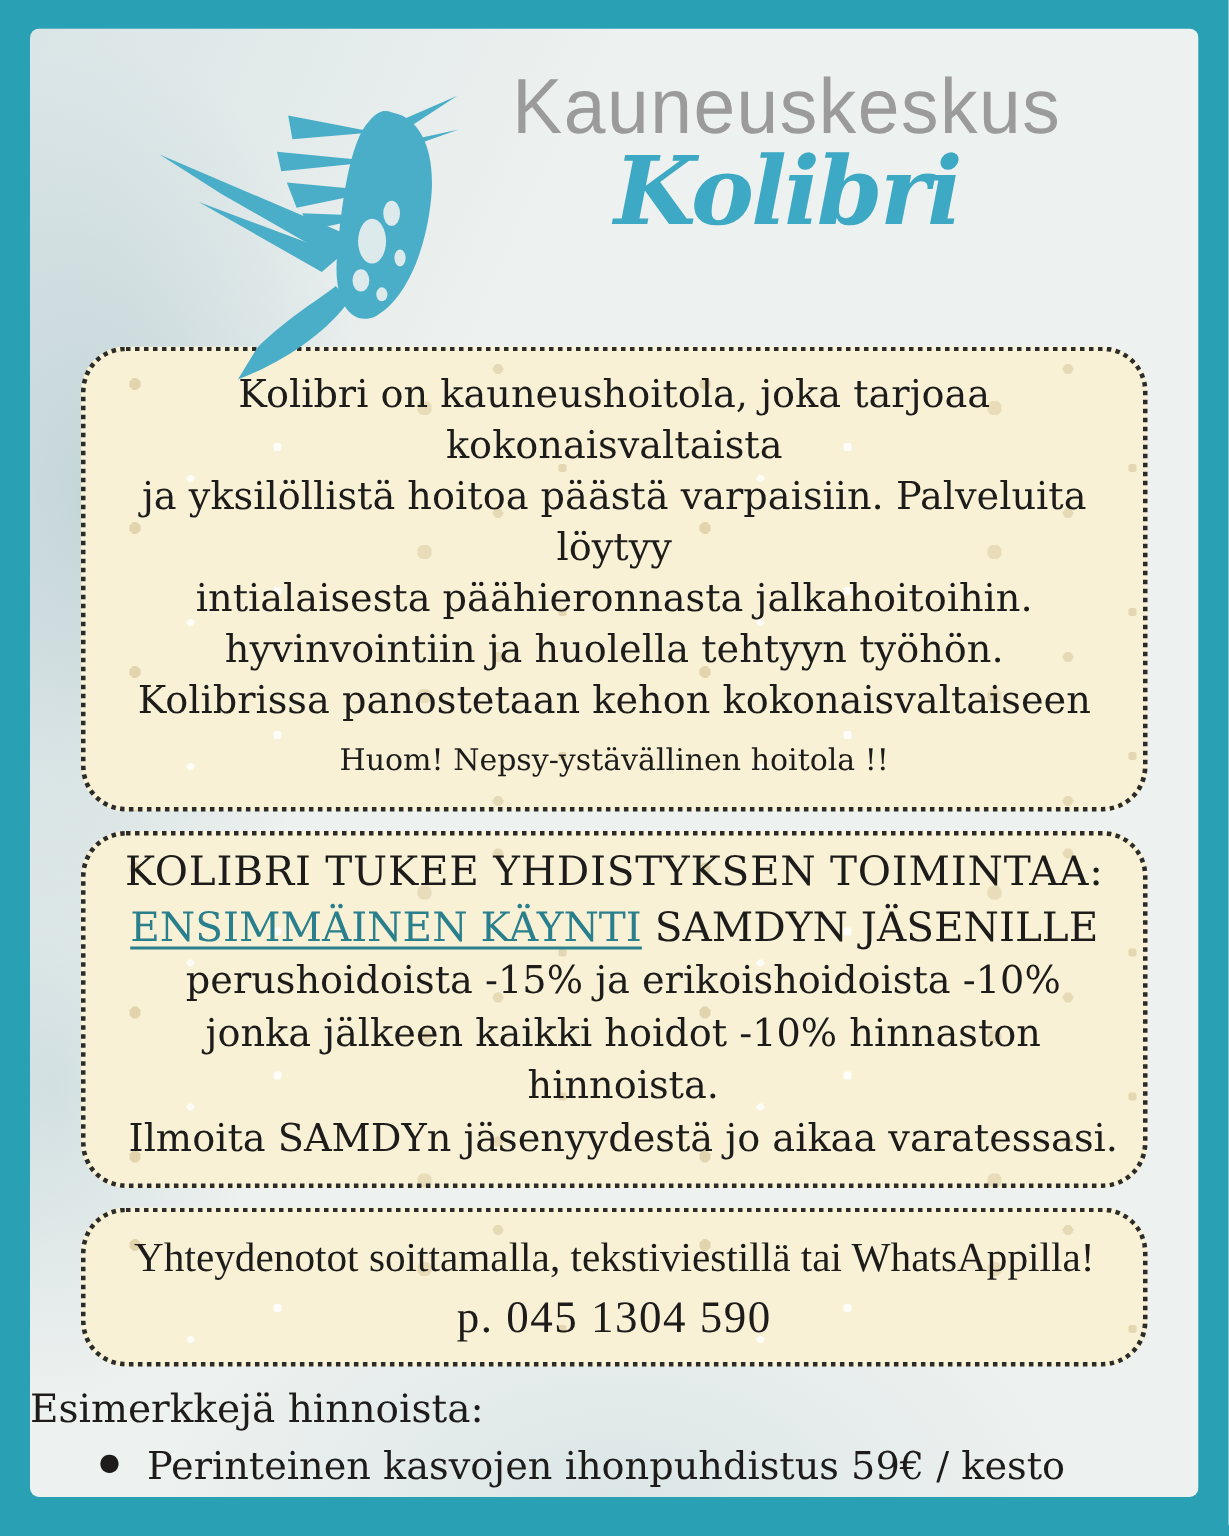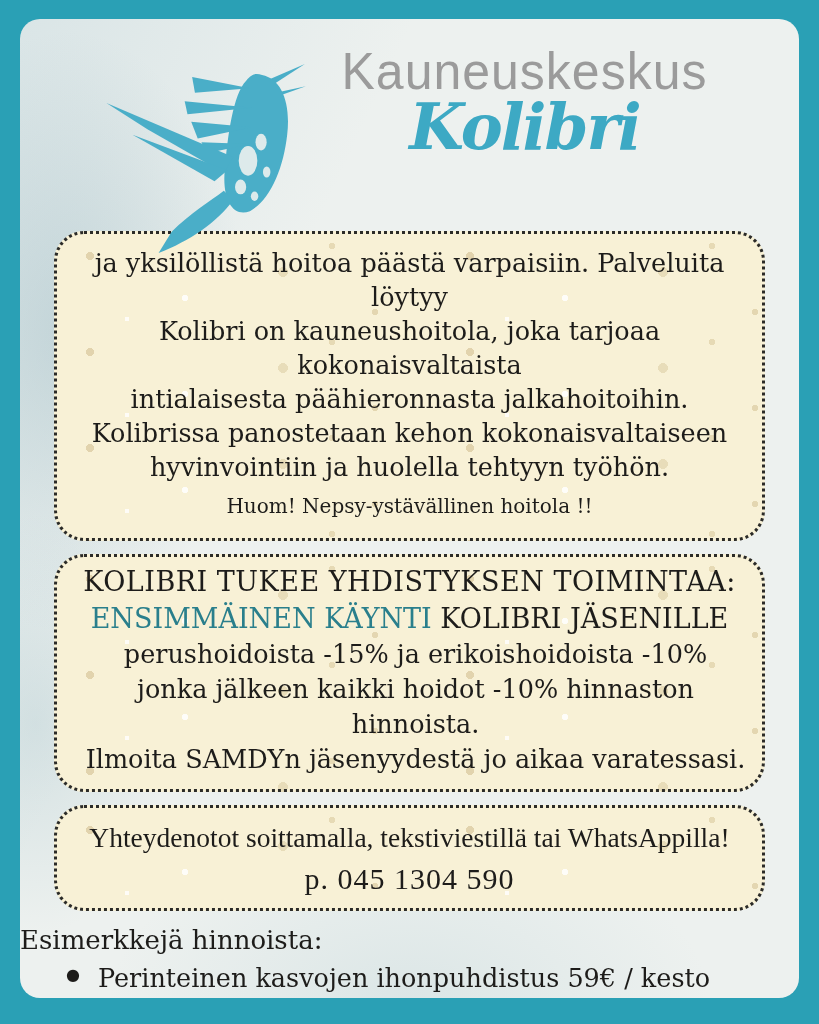--- a/index.html
+++ b/index.html
@@ -7,21 +7,21 @@
   body {
     background:#2AA0B5;
     font-family:"DejaVu Serif", serif;
     color:#1d1c1a;
     position:relative;
     overflow:hidden;
   }
   .card {
     position:absolute;
     left:20px; top:19px; right:20px; bottom:26px;
-    border-radius:20px;
+    border-radius:6px;
     overflow:hidden;
     background:
       radial-gradient(ellipse 260px 430px at 6% 32%, rgba(148,180,190,0.40), transparent 70%),
       radial-gradient(ellipse 190px 300px at 2% 72%, rgba(158,190,198,0.32), transparent 70%),
       radial-gradient(ellipse 400px 220px at 50% 100%, rgba(168,198,205,0.25), transparent 75%),
       linear-gradient(115deg, rgba(168,198,208,0.28) 0%, rgba(168,198,208,0.0) 32%),
       #EDF1EF;
   }
   
   .header { display:flex; align-items:flex-start; height:212px; }
@@ -61,21 +61,21 @@
       radial-gradient(circle 3.5px at 275px 12px, rgba(203,182,132,.4) 97%, transparent 100%);
     background-size:380px 96px;
     text-align:center;
   }
   .box-intro { padding:12px 8px 10px; }
   .box-intro .line { font-size:25.5px; line-height:34px; }
   .box-intro .highlight { font-size:20px; line-height:44px; }
   .box-membership { padding:6px 6px 12px; }
   .box-membership .heading { font-size:27px; line-height:37px; letter-spacing:0.5px; }
   .box-membership .line2 { font-size:27px; line-height:37px; }
-  .member-link { color:#2A7F8C; text-underline-offset:4px; }
+  .member-link { color:#2A7F8C; text-decoration:underline; text-underline-offset:4px; }
   .box-membership .line { font-size:25.5px; line-height:35px;margin-left:12px; }
   .box-contact { padding:10px 6px 8px;font-family:Liberation Serif, serif; }
   .box-contact .line1 { font-size:27.5px; line-height:40px; }
   .box-contact .phone { font-size:30px; line-height:42px; letter-spacing:1px; }
   
   .prices-heading { text-align:left; font-size:26px; line-height:32px; margin-top:9px; }
   ul.price-list { list-style:none; margin:4px 30px 0 46px; }
   ul.price-list li {
     font-size:25.5px; line-height:36px; position:relative; padding-left:32px;
   }
@@ -120,32 +120,32 @@
         </svg>
       </span>
     </div>
     <div class="title-col">
       <div class="title-top">Kauneuskeskus</div>
       <div class="title-main">Kolibri</div>
     </div>
   </div>
 
   <div class="box box-intro">
+    <div class="line">Kolibri on kauneushoitola, joka tarjoaa kokonaisvaltaista</div>
     <div class="line">ja yksilöllistä hoitoa päästä varpaisiin.  Palveluita löytyy</div>
-    <div class="line">Kolibri on kauneushoitola, joka tarjoaa kokonaisvaltaista</div>
     <div class="line">intialaisesta päähieronnasta jalkahoitoihin.</div>
+    <div class="line">hyvinvointiin ja huolella tehtyyn työhön.</div>
     <div class="line">Kolibrissa panostetaan kehon kokonaisvaltaiseen</div>
-    <div class="line">hyvinvointiin ja huolella tehtyyn työhön.</div>
     <div class="highlight">Huom! Nepsy-ystävällinen hoitola !!</div>
   </div>
 
   <div class="box box-membership">
     <div class="heading">KOLIBRI TUKEE YHDISTYKSEN TOIMINTAA:</div>
     <div class="line2">
-      <span class="member-link">ENSIMMÄINEN KÄYNTI</span><span> KOLIBRI JÄSENILLE</span>
+      <span class="member-link">ENSIMMÄINEN KÄYNTI</span><span> SAMDYN JÄSENILLE</span>
     </div>
     <div class="line">perushoidoista -15% ja erikoishoidoista -10%</div>
     <div class="line">jonka jälkeen kaikki hoidot -10% hinnaston hinnoista.</div>
     <div class="line">Ilmoita SAMDYn jäsenyydestä jo aikaa varatessasi.</div>
   </div>
 
   <div class="box box-contact">
     <div class="line1">Yhteydenotot soittamalla, tekstiviestillä tai WhatsAppilla!</div>
     <div class="phone">p. 045 1304 590</div>
   </div>

